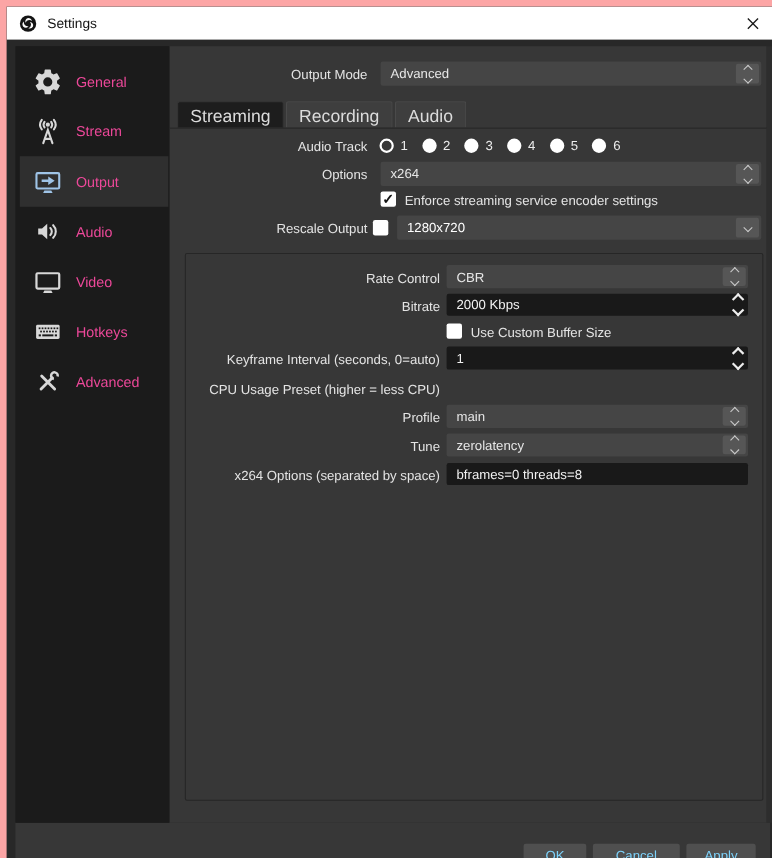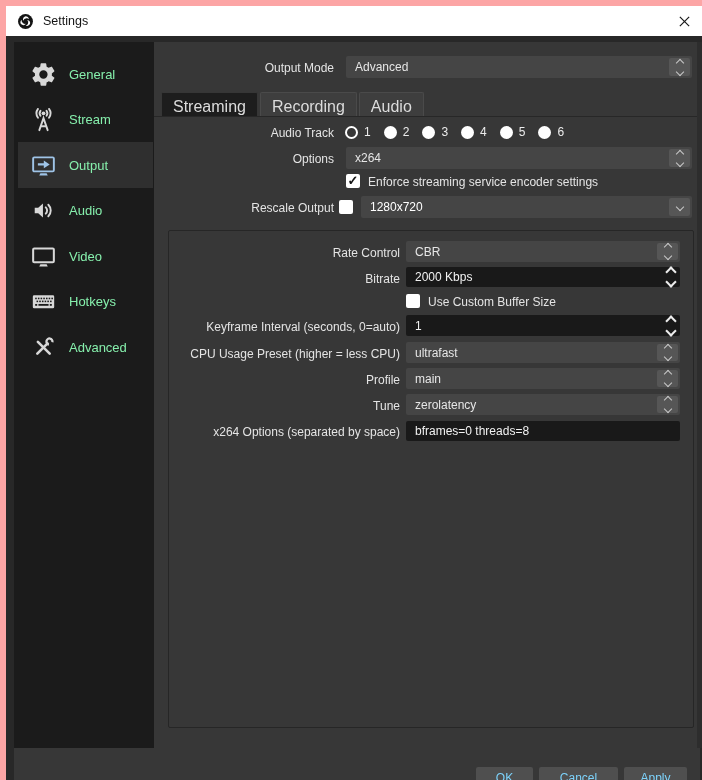--- a/index.html
+++ b/index.html
@@ -15,21 +15,21 @@
   .titlebar .title{margin-left:9px;font-size:12.5px;color:#141414;}
   .close-btn{position:absolute;right:0;top:0;width:44px;height:30px;display:flex;align-items:center;justify-content:center;}
   
   .sidebar{position:absolute;left:8px;top:36px;width:140px;height:706px;background:#1b1b1b;}
   .content{position:absolute;left:148px;top:36px;width:543px;height:706px;background:#373737;}
   .scroll-track{position:absolute;left:691px;top:36px;width:11px;height:706px;background:#2d2d2d;}
   .footerpane{position:absolute;left:8px;top:742px;width:686px;height:32px;background:#373737;}
   .tasksliver{position:absolute;left:0;top:774px;width:702px;height:6px;background:#1c1c1c;}
   .tasksliver i{position:absolute;top:2px;height:3px;background:#777;}
   
-  .side-item{position:absolute;left:4px;right:1px;height:46px;display:flex;align-items:center;gap:11px;padding-left:10px;color:#86efac;font-size:13px;cursor:default;}
+  .side-item{position:absolute;left:4px;right:1px;height:46px;display:flex;align-items:center;gap:11px;padding-left:10px;color:#ec4899;font-size:13px;cursor:default;}
   .side-item.selected{background:#2f2f2f;}
   .side-icon{width:30px;display:flex;justify-content:center;}
   
   .flabel{position:absolute;color:#e4e4e4;font-size:12px;text-align:right;white-space:nowrap;line-height:14px;}
   .combo,.spinfield,.txtfield{position:absolute;box-sizing:border-box;border-radius:2px;font-size:12px;display:flex;align-items:center;}
   .combo{background:#454545;color:#e6e6e6;padding:0 30px 0 9px;}
   .combo.disabled{color:#ffffff;}
   .combo-spin{position:absolute;top:2px;bottom:2px;right:2px;width:21px;background:#565656;border-radius:2px;
     display:flex;flex-direction:column;align-items:center;justify-content:center;gap:3px;}
   .chev{display:block;width:5px;height:5px;border-left:1.5px solid #c9c9c9;border-top:1.5px solid #c9c9c9;}
@@ -271,27 +271,20 @@
   <div class="flabel" style="left:170px;top:314px;width:224px">Keyframe Interval (seconds, 0=auto)</div>
   <div class="spinfield" style="left:400px;top:309px;width:274px;height:21px">
     <span>1</span>
     <span class="spin-arrows">
         <i class="chev up"></i>
         <i class="chev down"></i>
       </span>
   </div>
 
   <div class="flabel" style="left:170px;top:341px;width:224px">CPU Usage Preset (higher = less CPU)</div>
-  <div class="combo" style="left:400px;top:336px;width:274px;height:21px">
-    <span>ultrafast</span>
-    <span class="combo-spin">
-        <i class="chev up"></i>
-        <i class="chev down"></i>
-      </span>
-  </div>
 
   <div class="flabel" style="left:170px;top:367px;width:224px">Profile</div>
   <div class="combo" style="left:400px;top:362px;width:274px;height:21px">
     <span>main</span>
     <span class="combo-spin">
         <i class="chev up"></i>
         <i class="chev down"></i>
       </span>
   </div>
 

